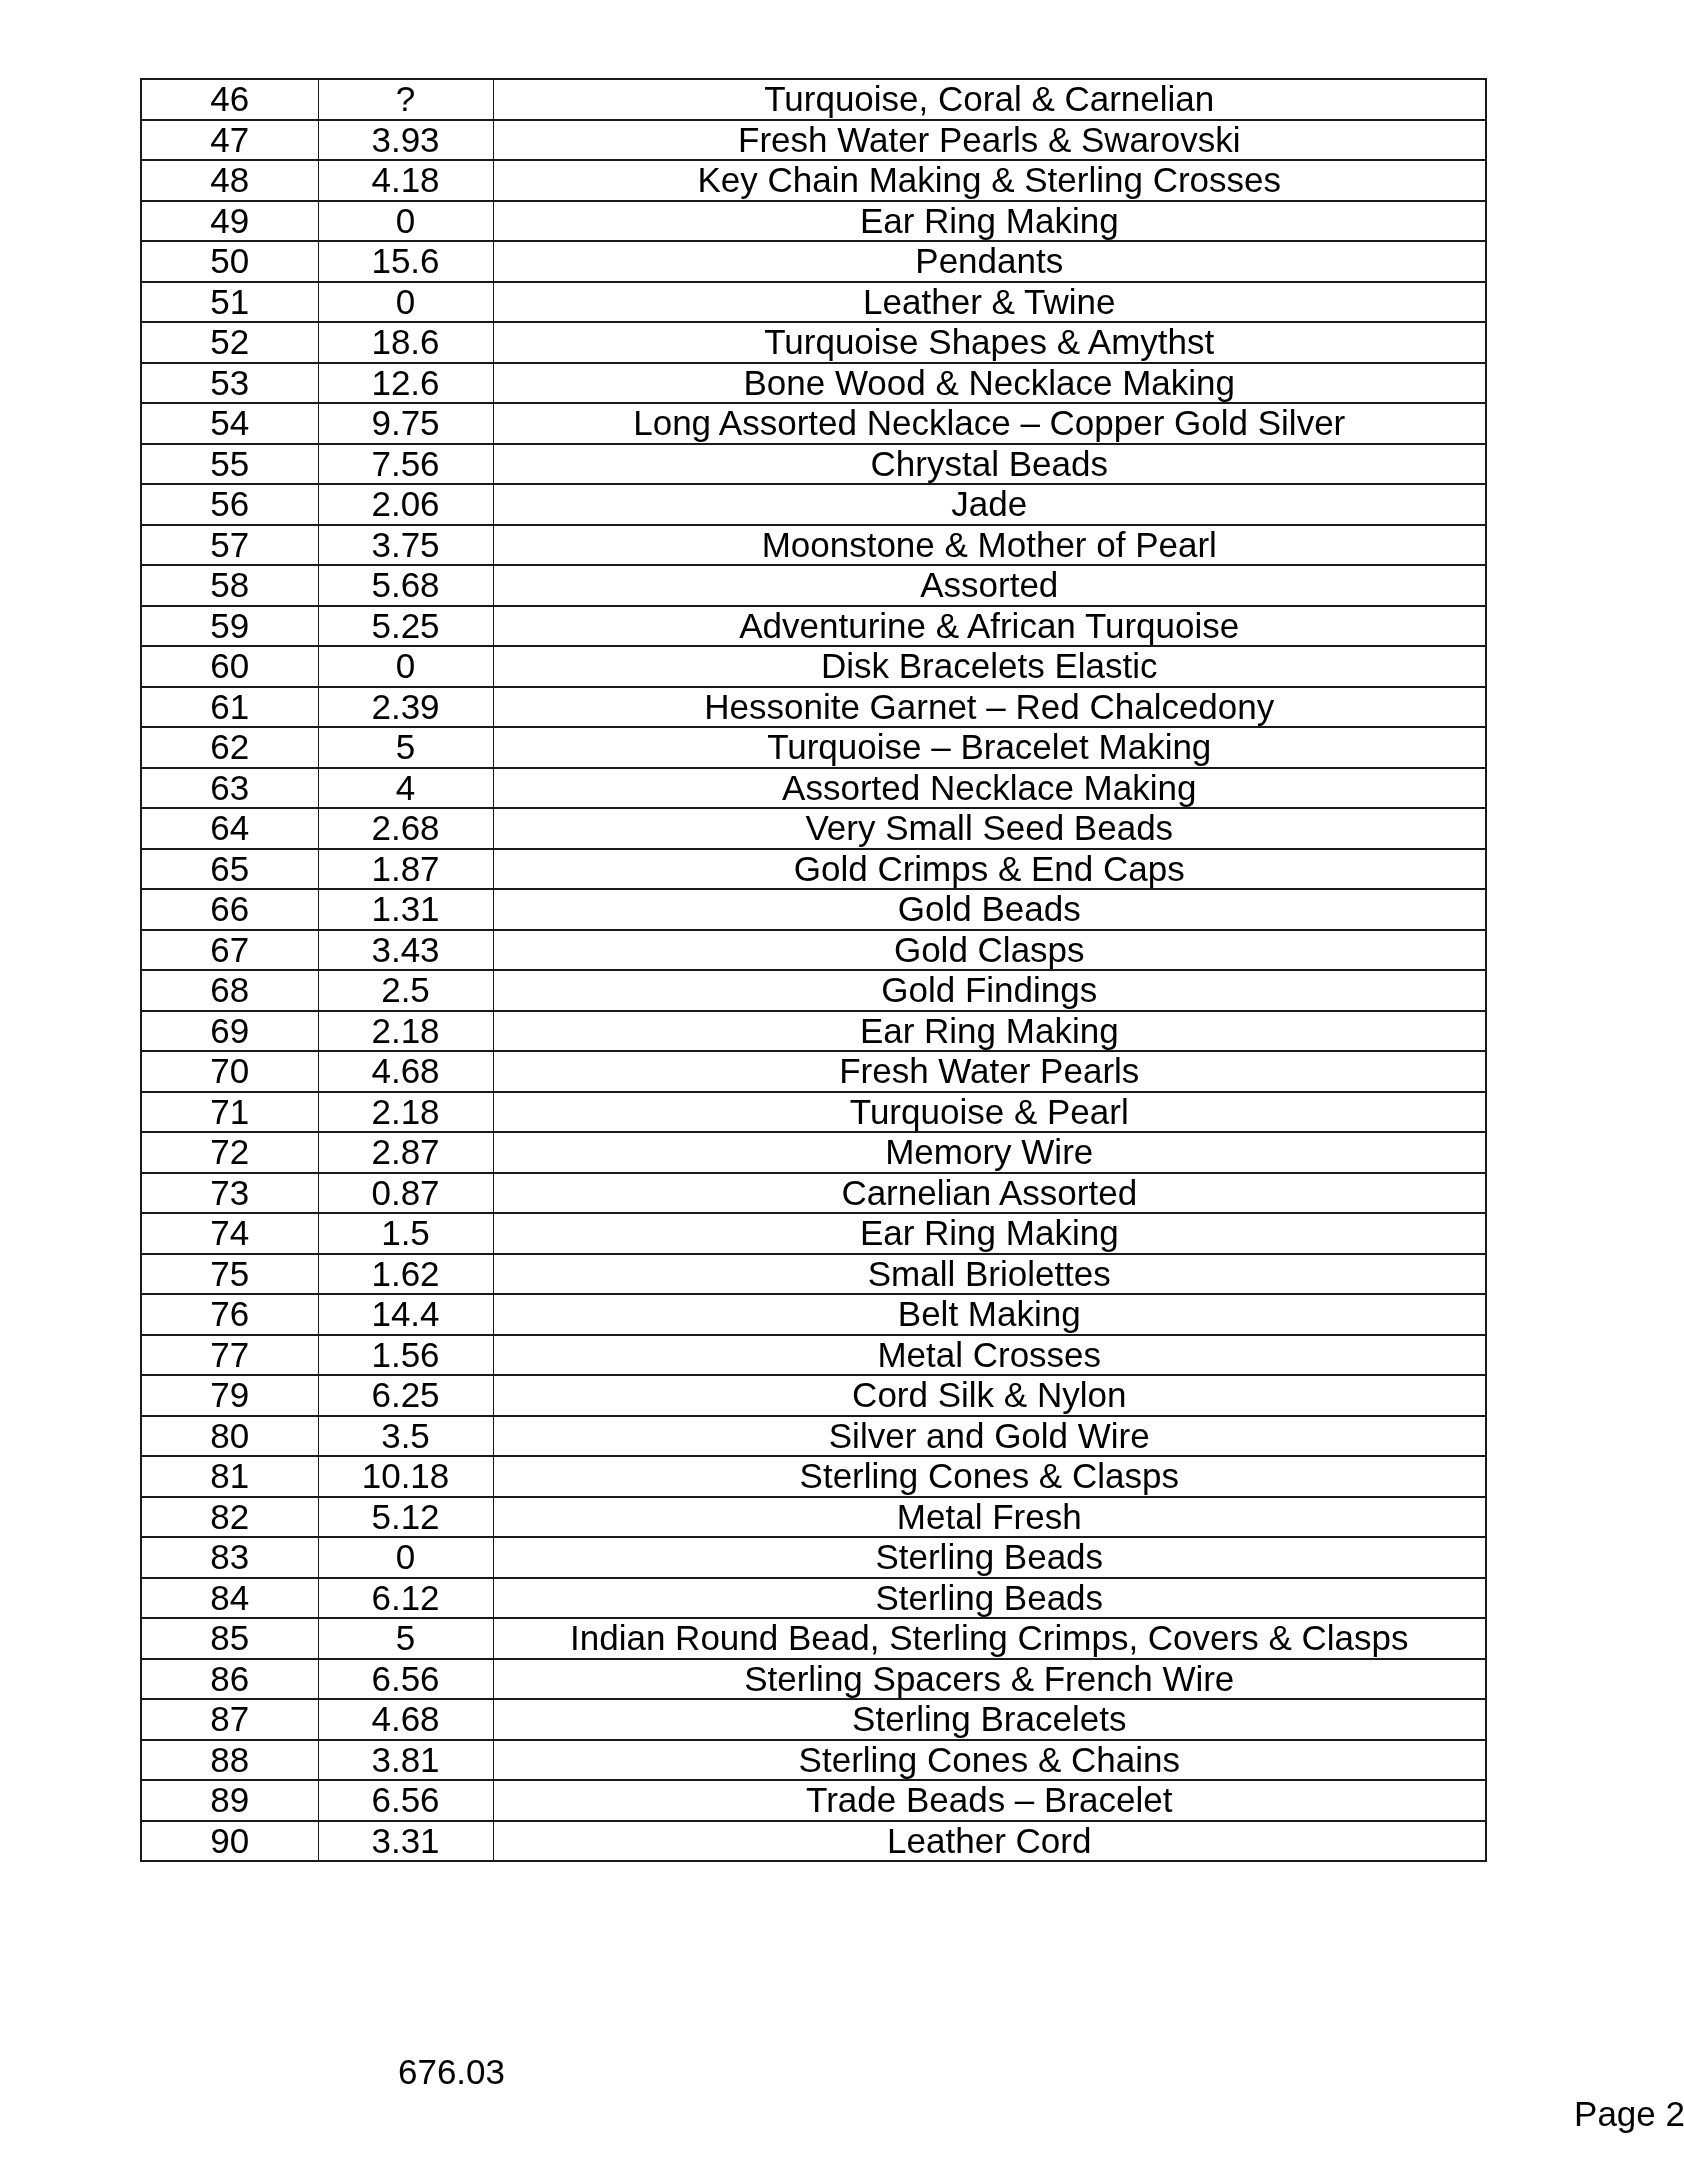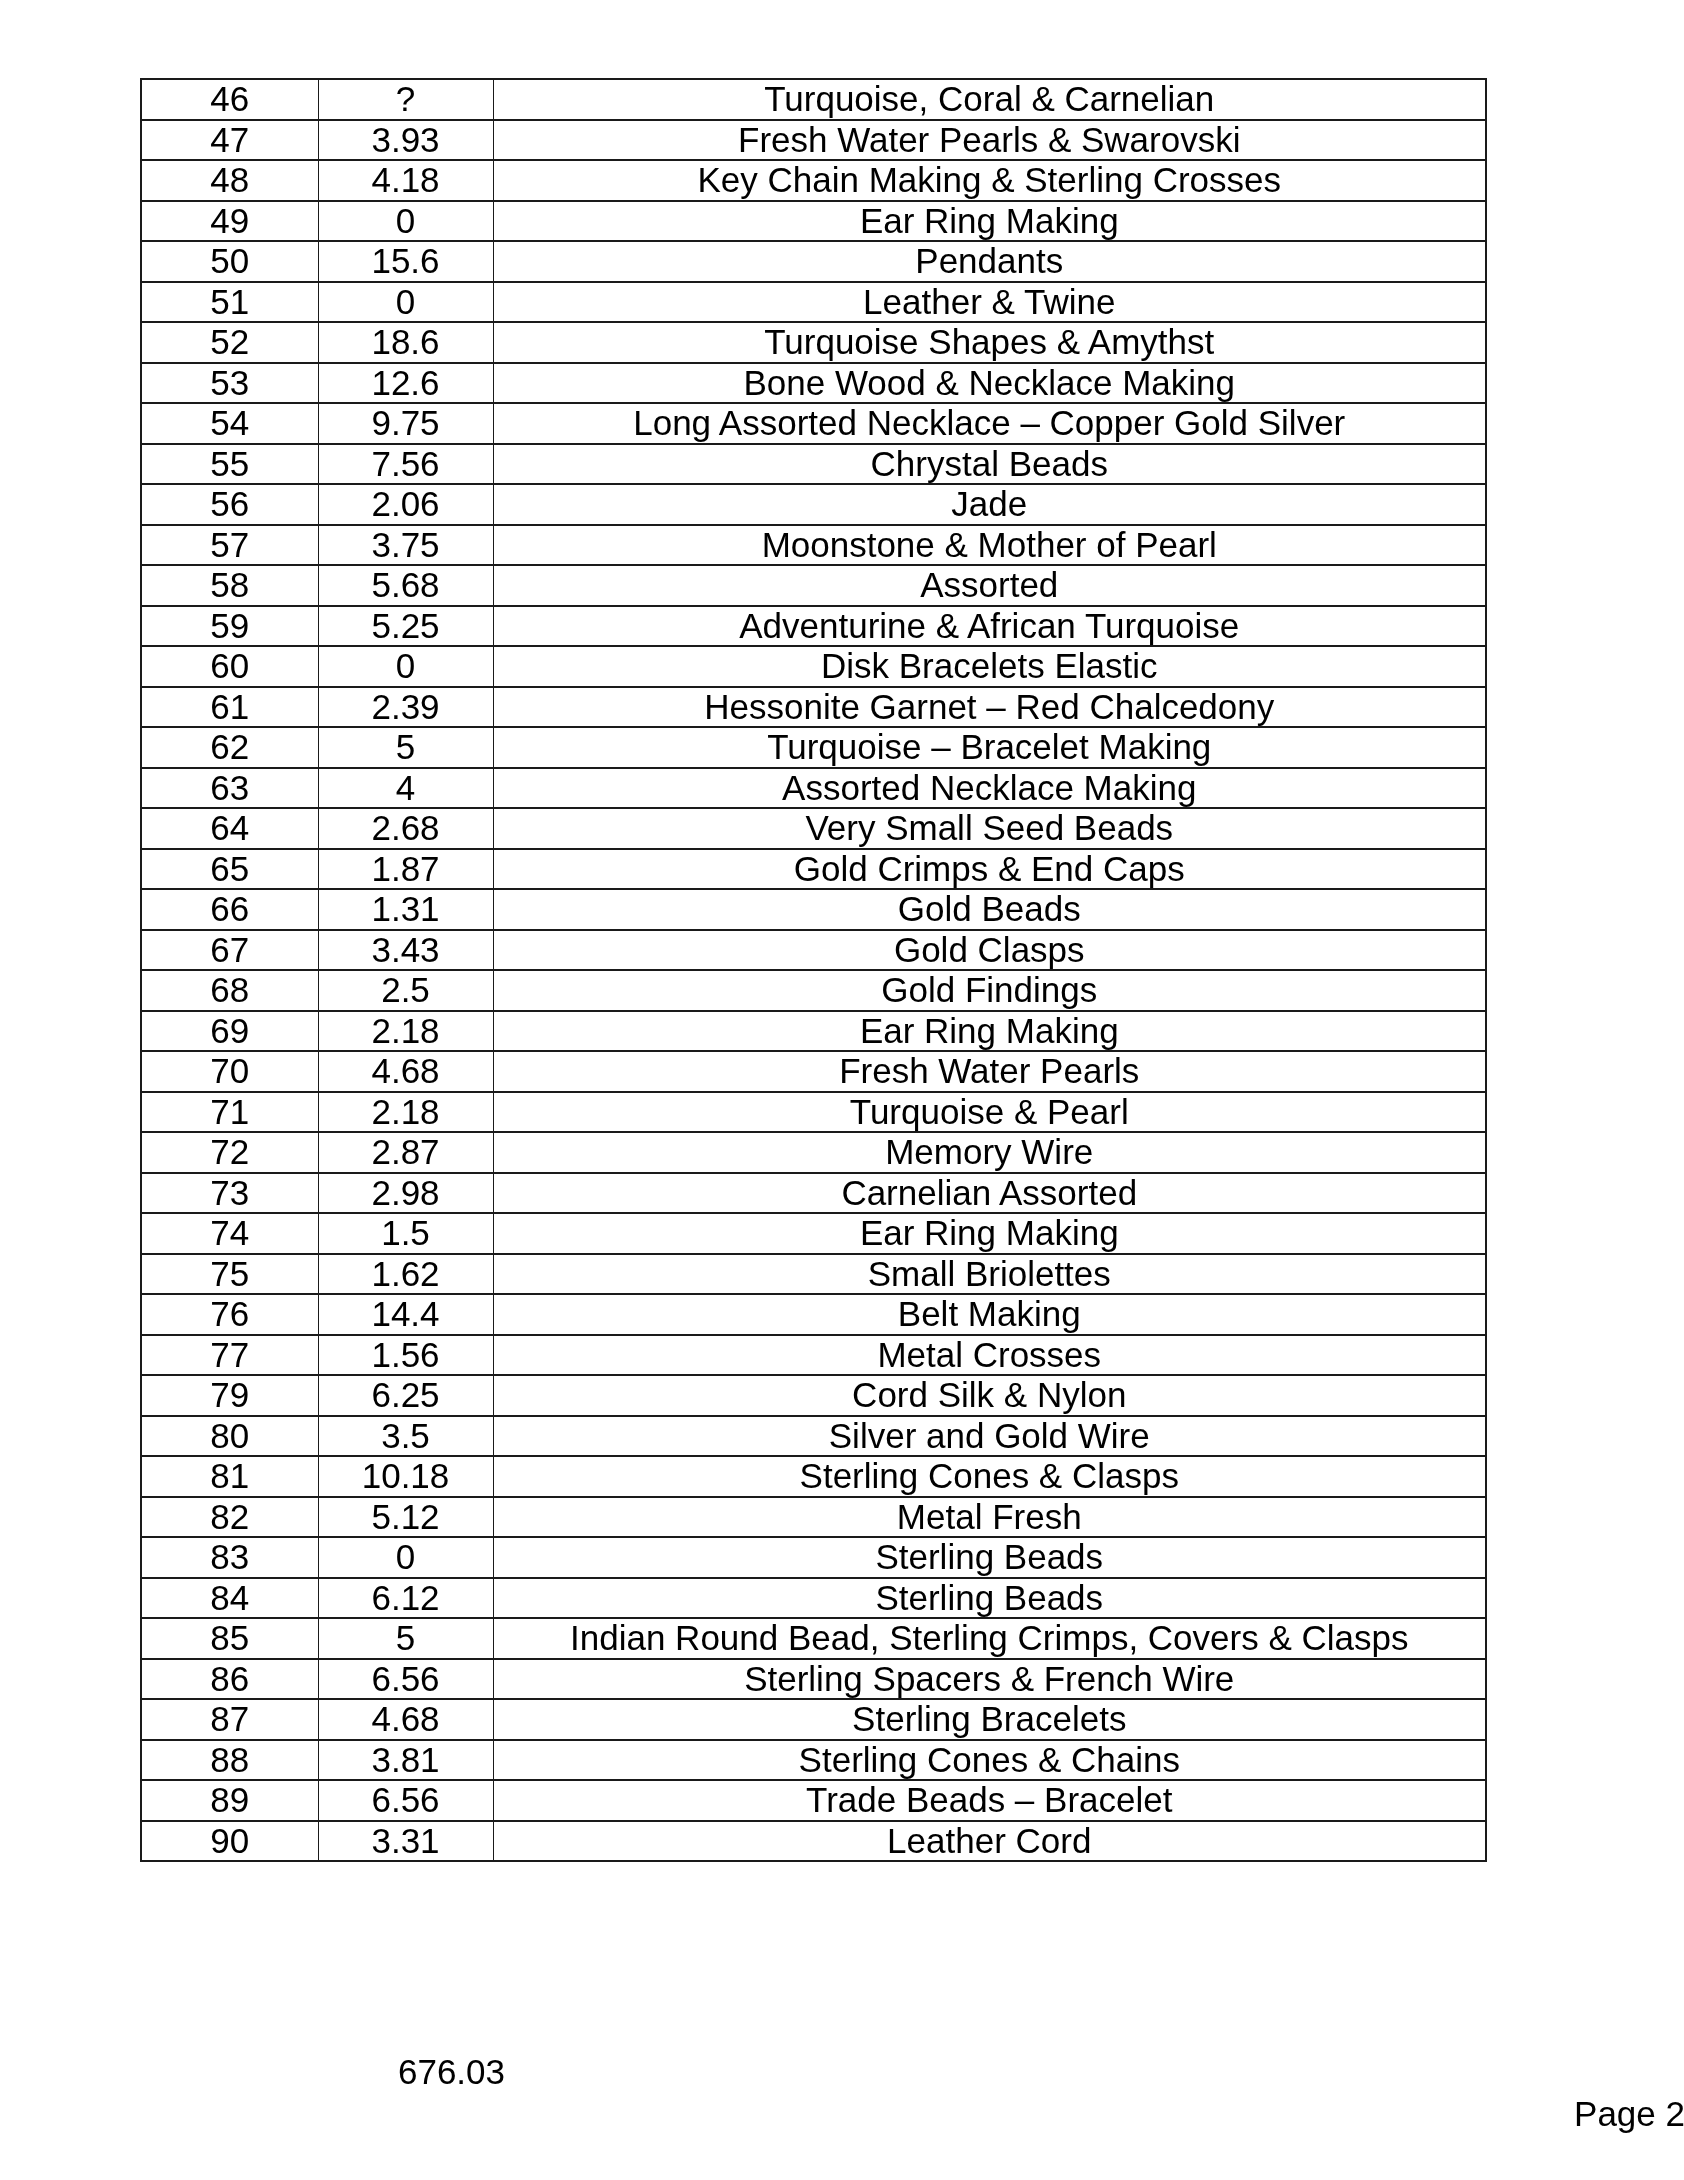--- a/index.html
+++ b/index.html
@@ -201,21 +201,21 @@
         <td>2.18</td>
         <td>Turquoise &amp; Pearl</td>
       </tr>
       <tr>
         <td>72</td>
         <td>2.87</td>
         <td>Memory Wire</td>
       </tr>
       <tr>
         <td>73</td>
-        <td>2.98</td>
+        <td>0.87</td>
         <td>Carnelian Assorted</td>
       </tr>
       <tr>
         <td>74</td>
         <td>1.5</td>
         <td>Ear Ring Making</td>
       </tr>
       <tr>
         <td>75</td>
         <td>1.62</td>

